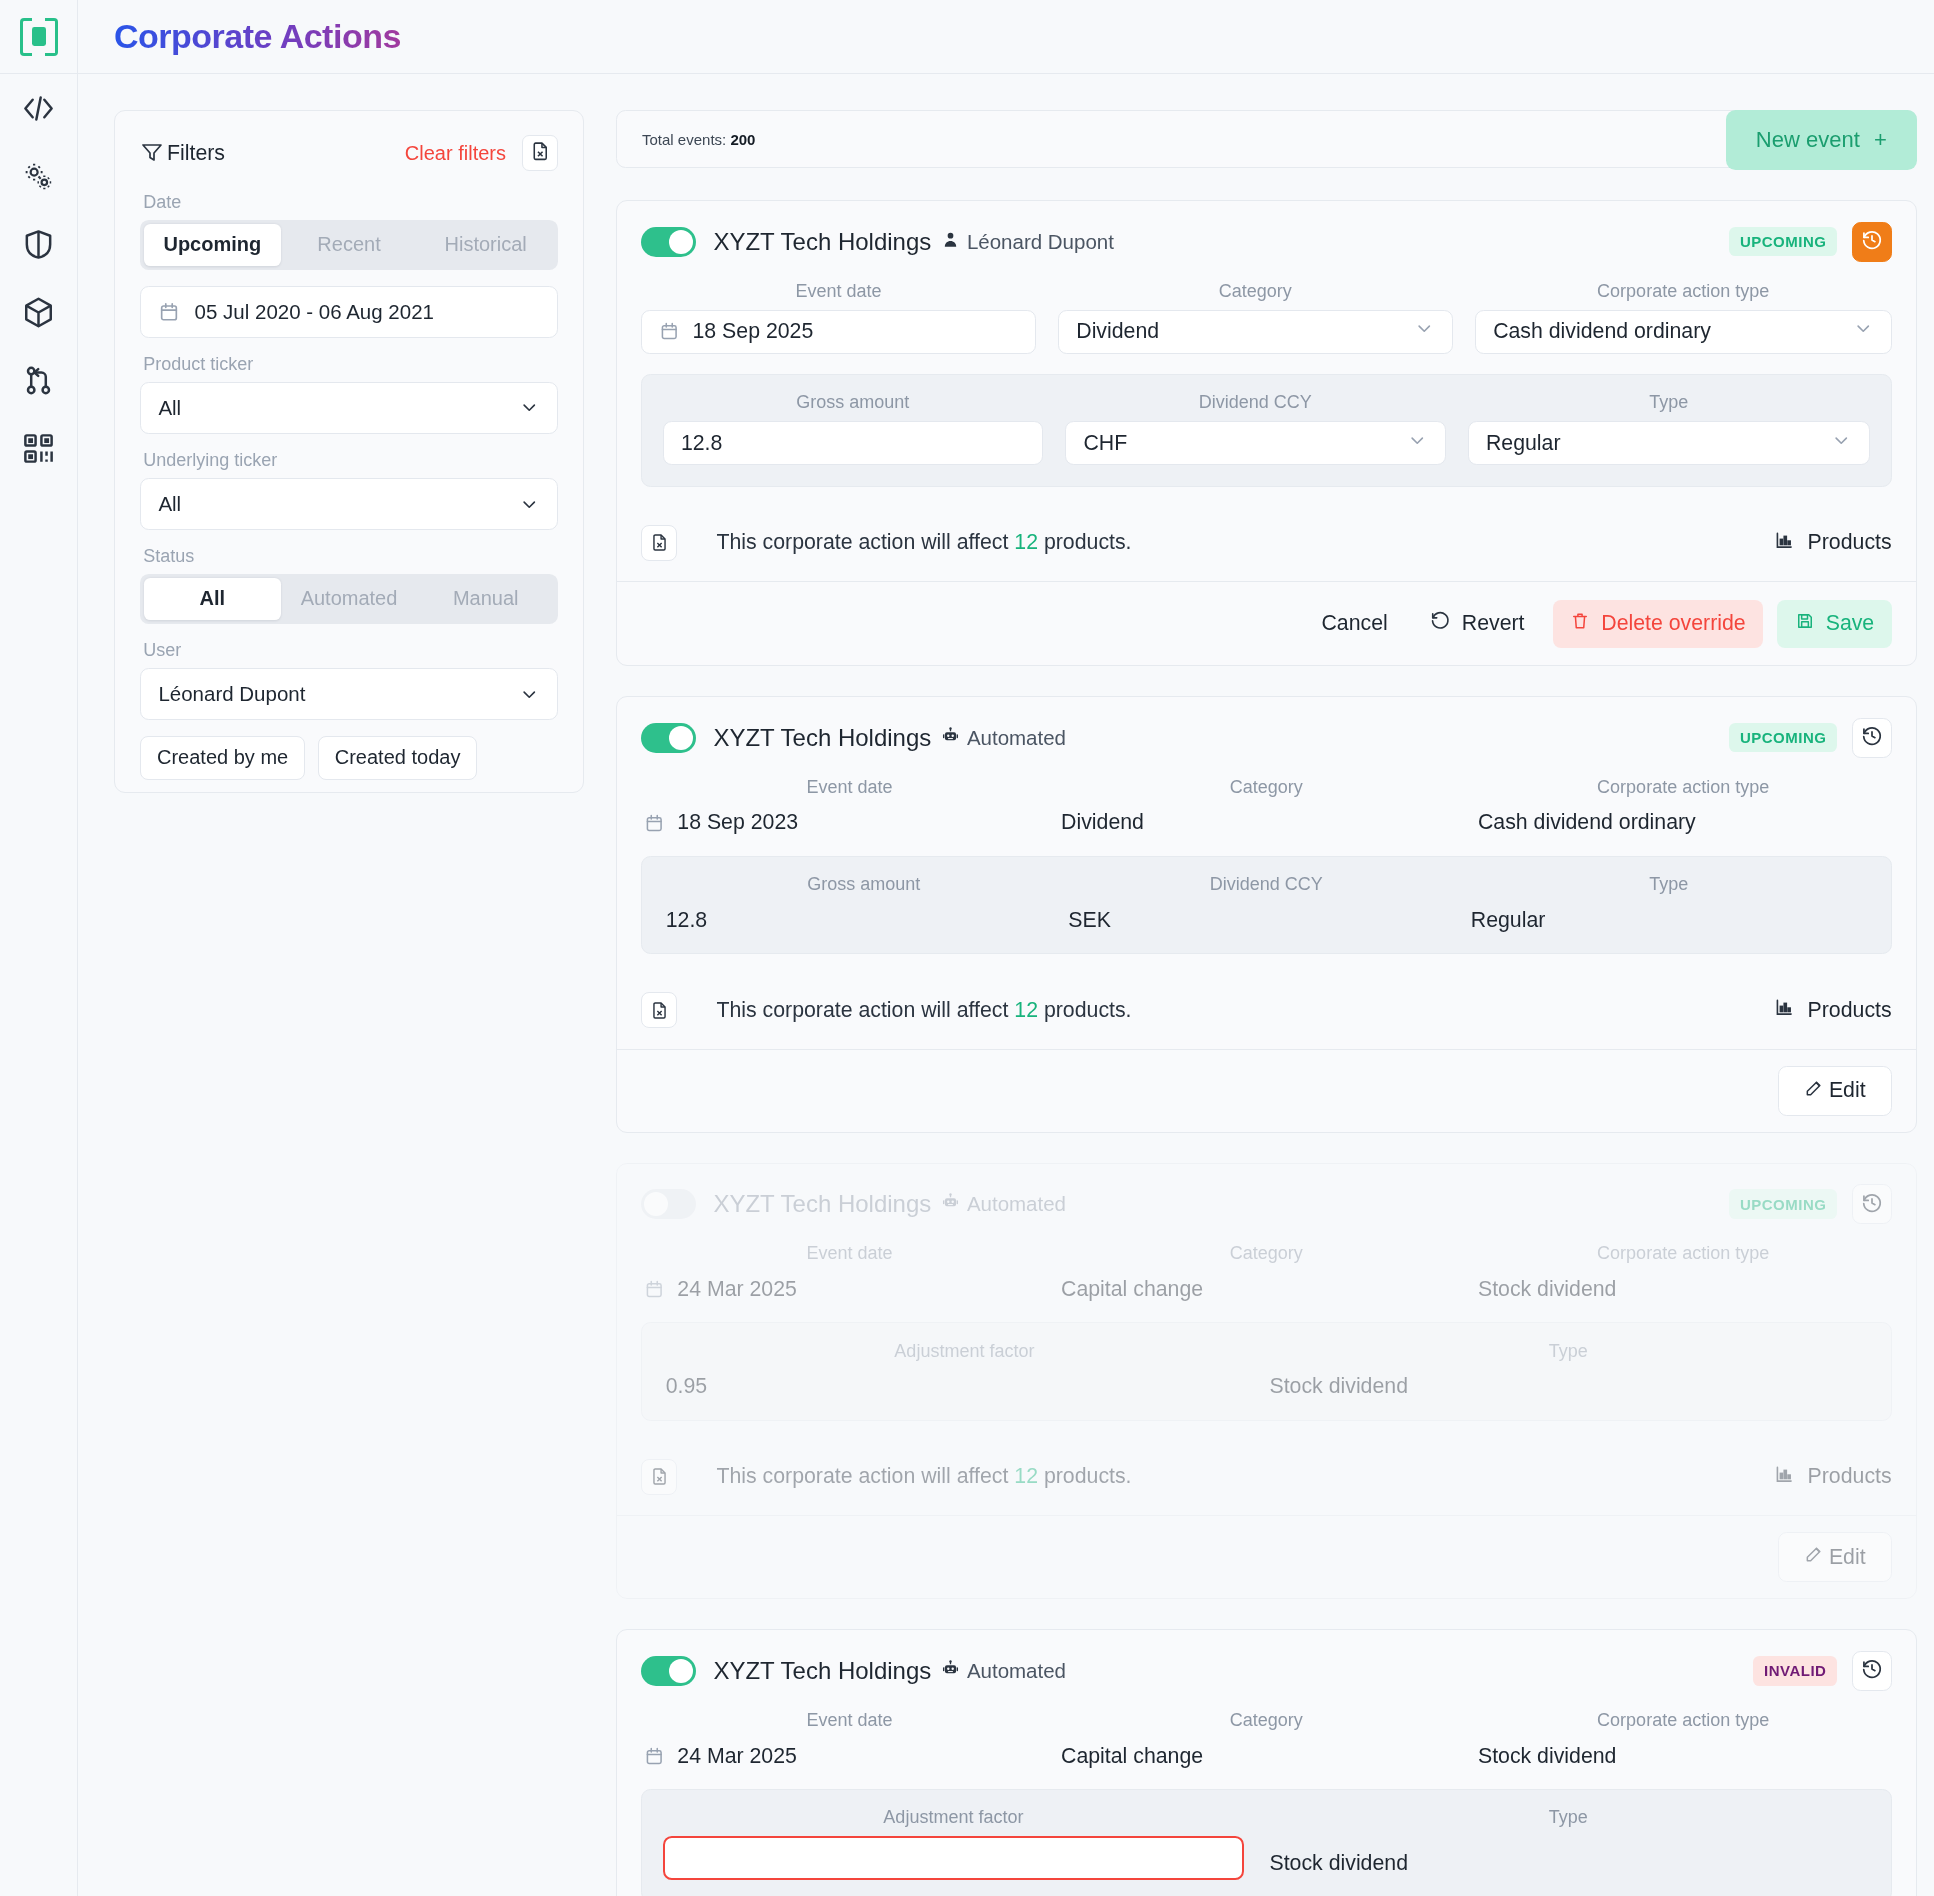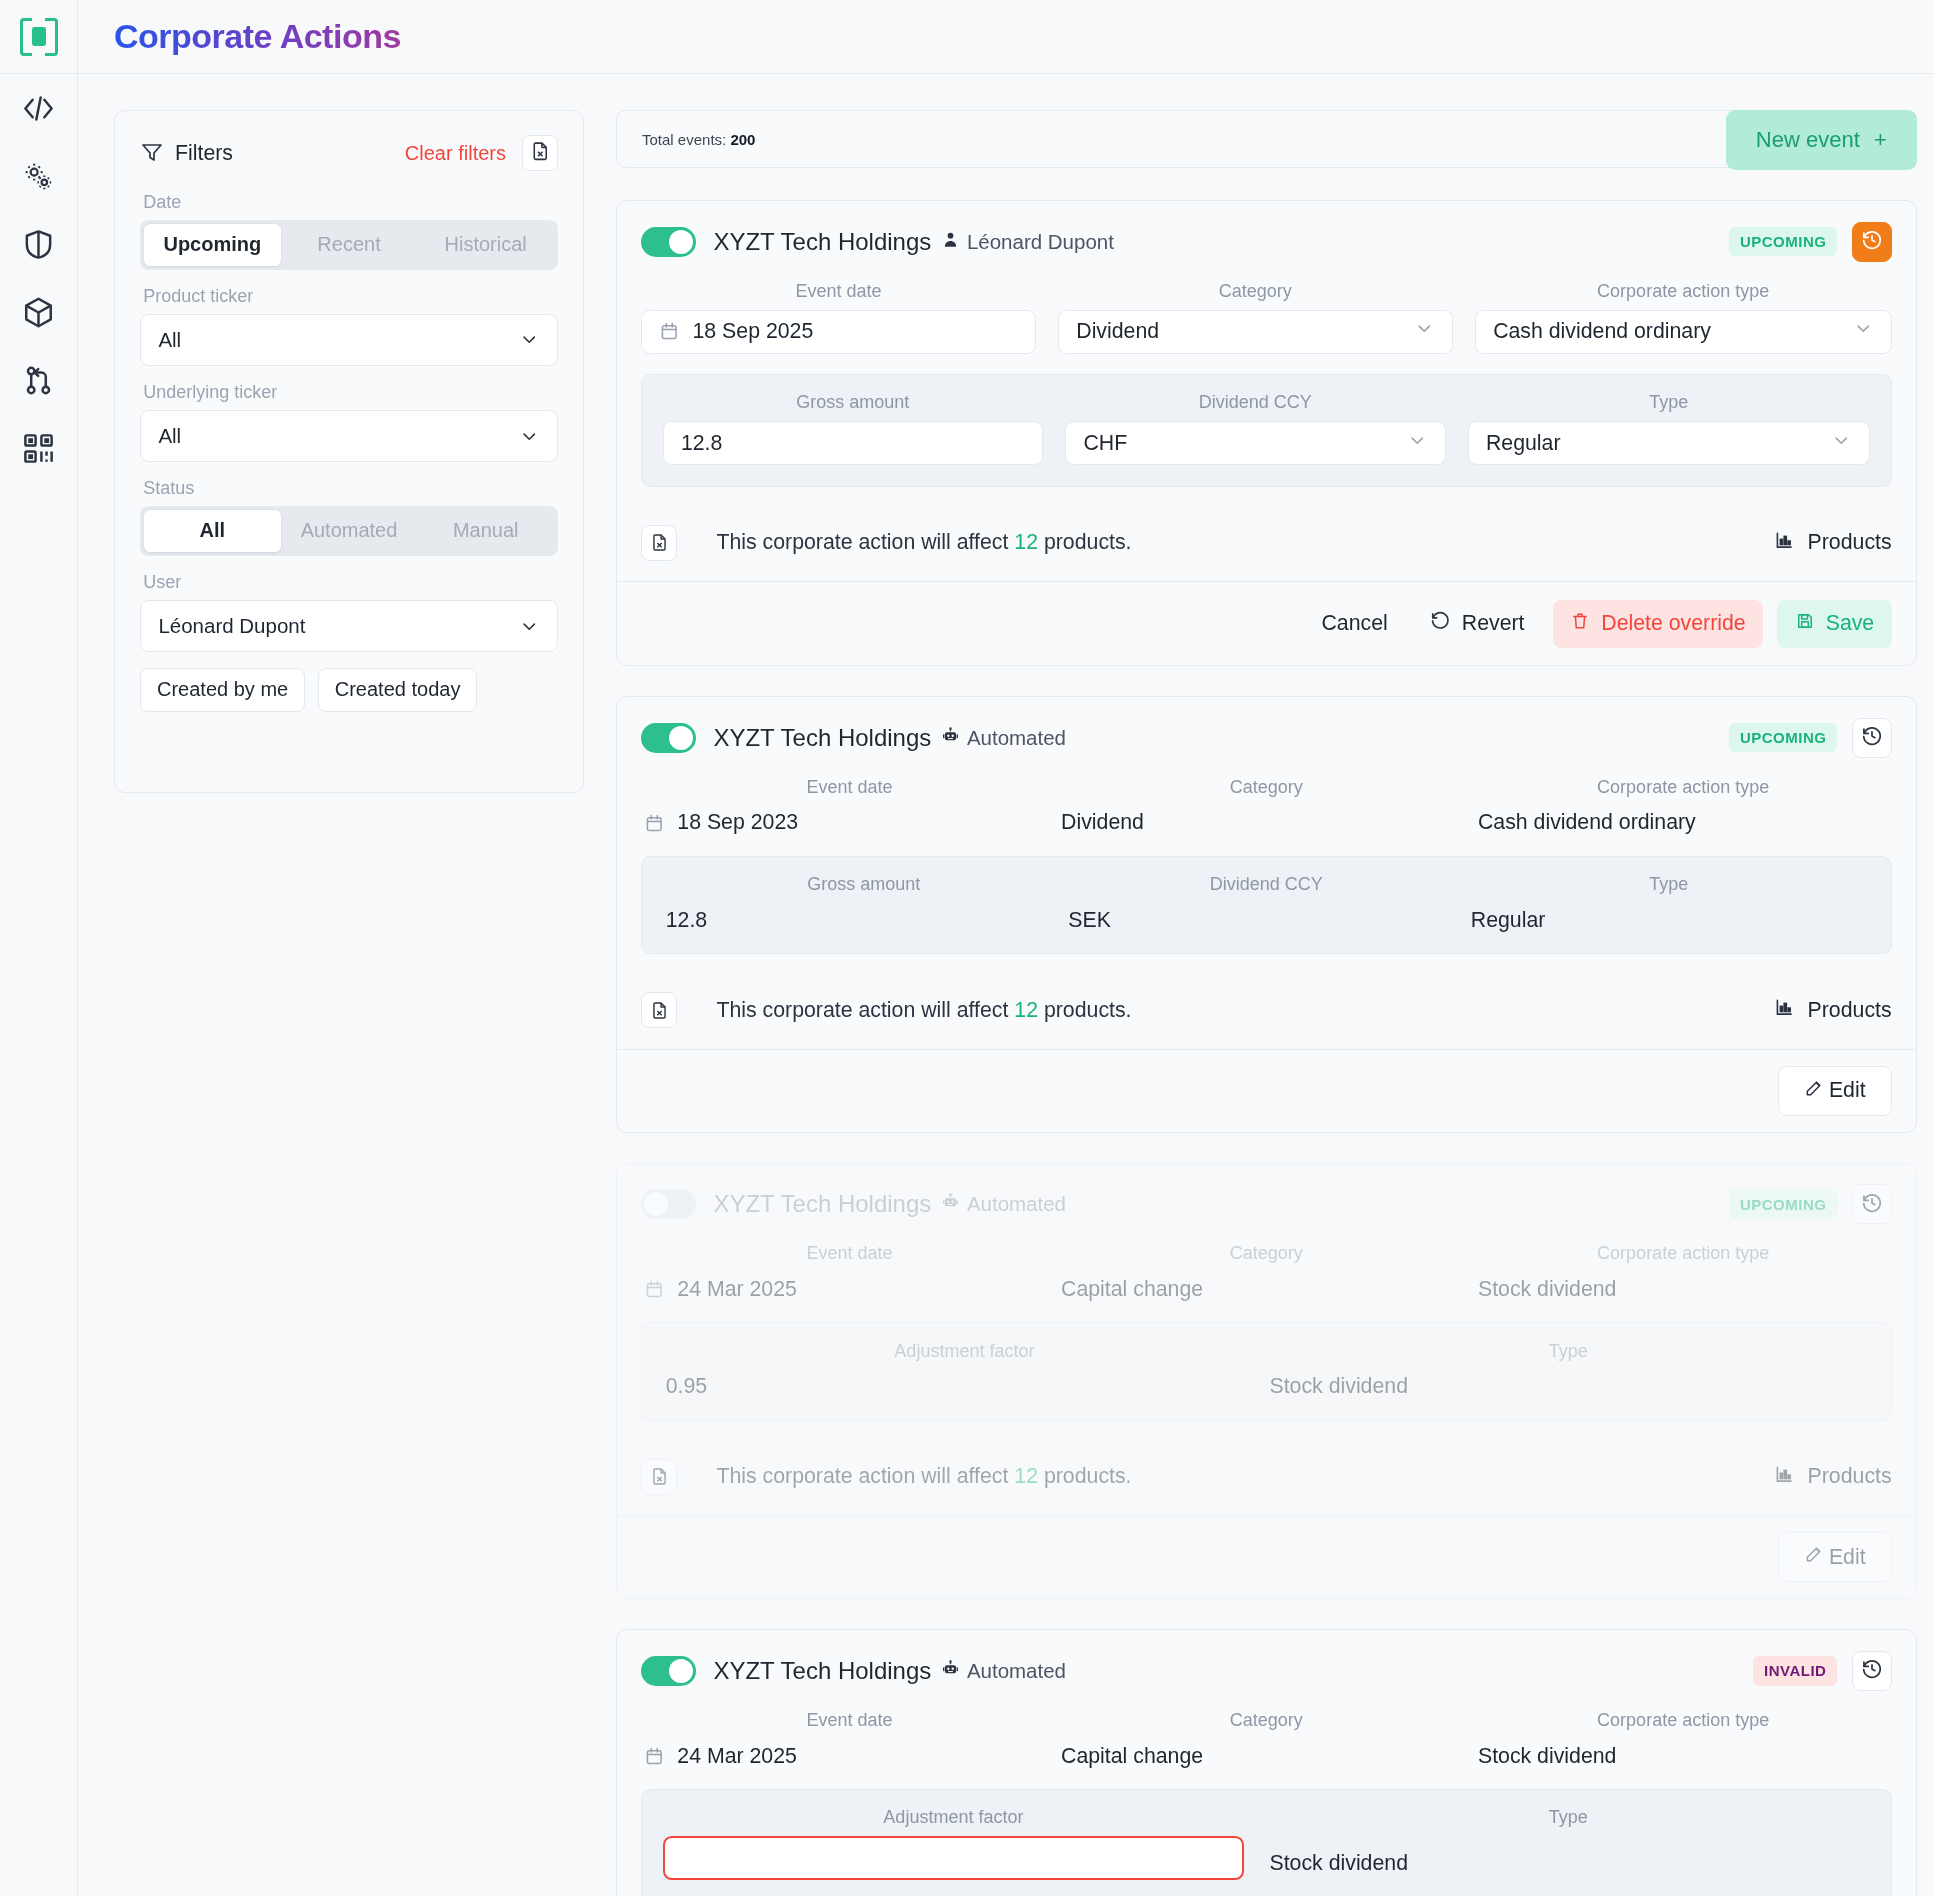--- a/index.html
+++ b/index.html
@@ -59,21 +59,21 @@
 
   
   .filters-card {
     width: 470px; flex: 0 0 470px;
     border: 1.2px solid #e6eaef; border-radius: 11px;
     background: #f9fafc;
     padding: 24px 25px 22px 25px;
     height: 683px;
   }
   .filters-head { display: flex; align-items: center; margin-bottom: 20.5px; }
-  .filters-head .ftitle { font-size: 21.3px; color: #1e2630; margin-left: 11px; }
+  .filters-head .ftitle { font-size: 21.3px; color: #1e2630; margin-left: 3px; }
   .clear-filters { margin-left: auto; color: #f4453c; font-size: 20px; }
   .export-btn {
     margin-left: 16px; width: 36px; height: 36px;
     border: 1.2px solid #e4e8ee; border-radius: 7.1px; background: #fff;
     display: flex; align-items: center; justify-content: center;
   }
   .fld-label { font-size: 18px; color: #9aa4b2; margin: 0 0 7.1px 3.2px; }
   .seg {
     display: flex; background: #e6e9ee; border-radius: 8.7px; padding: 4px;
     margin-bottom: 16px;
@@ -279,20 +279,29 @@
           </span>
         </div>
 
         <div class="fld-label">Date</div>
         <div class="seg">
           <div class="opt on">Upcoming</div>
           <div class="opt">Recent</div>
           <div class="opt">Historical</div>
         </div>
 
+        <div class="input-box">
+          <span class="cal">
+            <svg width="22" height="22" viewBox="0 0 24 24" fill="none" stroke="#98a2b1" stroke-width="1.8" stroke-linecap="round">
+                <rect x="4" y="5.5" width="16" height="15" rx="2"></rect>
+                <path d="M4 10h16M8.5 3v4M15.5 3v4"></path>
+              </svg>
+          </span>
+          <span>05 Jul 2020 - 06 Aug 2021</span>
+        </div>
 
         <div class="fld-label">Product ticker</div>
         <div class="input-box">
           <span>All</span>
           <span class="chev">
             <svg width="20.5" height="20.5" viewBox="0 0 24 24" fill="none" stroke="#2b3440" stroke-width="1.9" stroke-linecap="round" stroke-linejoin="round">
                 <polyline points="6 9.5 12 15.5 18 9.5"></polyline>
               </svg>
           </span>
         </div>

